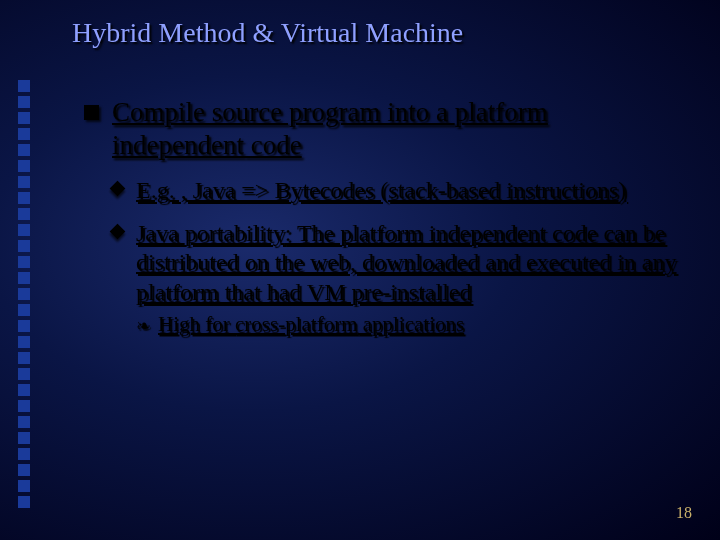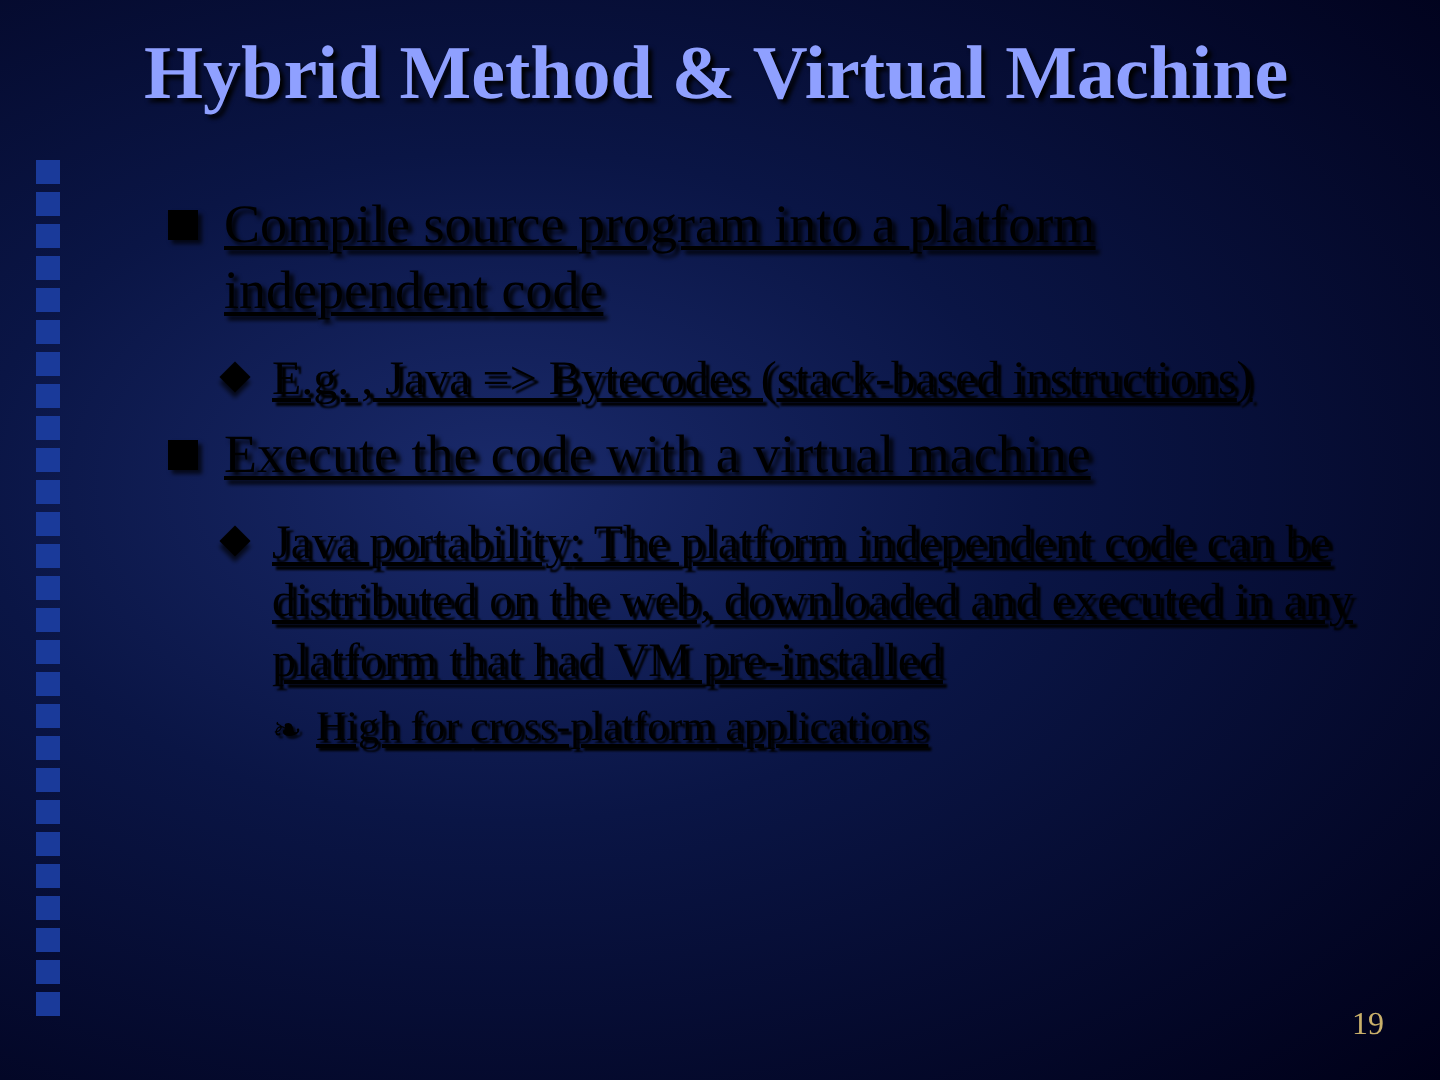--- a/index.html
+++ b/index.html
@@ -23,25 +23,25 @@
     width: 12px;
     height: 12px;
     background: #1a3a9a;
     margin-bottom: 4px;
   }
   .title {
     position: absolute;
     top: 18px;
     left: 72px;
     right: 30px;
-    font-size: 38px;
+    font-size: 28px;
     line-height: 1.05;
     color: #8fa0ff;
     text-shadow: 2px 2px 2px #000;
-    font-weight: bold;
+    font-weight: normal;
   }
   .content {
     position: absolute;
     top: 96px;
     left: 84px;
     right: 34px;
     text-decoration: underline;
   }
   .l1 {
     font-size: 27px;
@@ -147,30 +147,26 @@
   <div class="l1">
     <span class="bullet"></span>
     <span>Compile source program into a </span><span class="u">platform independent</span><span> code</span>
   </div>
 
   <div class="l2">
     <span class="diamond"></span>
     <span>E.g. , Java =&gt; Bytecodes (</span><span class="u">stack-based instructions</span><span>)</span>
   </div>
 
-  <div class="l1" style="margin-top:6px">
-    <span class="bullet"></span>
-    <span>Execute the code with a virtual machine</span>
-  </div>
 
   <div class="l2">
     <span class="diamond"></span>
     <span>Java </span><span class="u">portability</span><span>: The platform independent code can be distributed on the web, downloaded and executed in any platform that had VM pre-installed</span>
   </div>
 
   <div class="l3">
     <span class="bullet">❧</span>
     <span>High for </span><span class="u">cross-platform</span><span> applications</span>
   </div>
 
 </div>
 
-<div class="pagenum">19</div>
+<div class="pagenum">18</div>
 
 </body></html>

